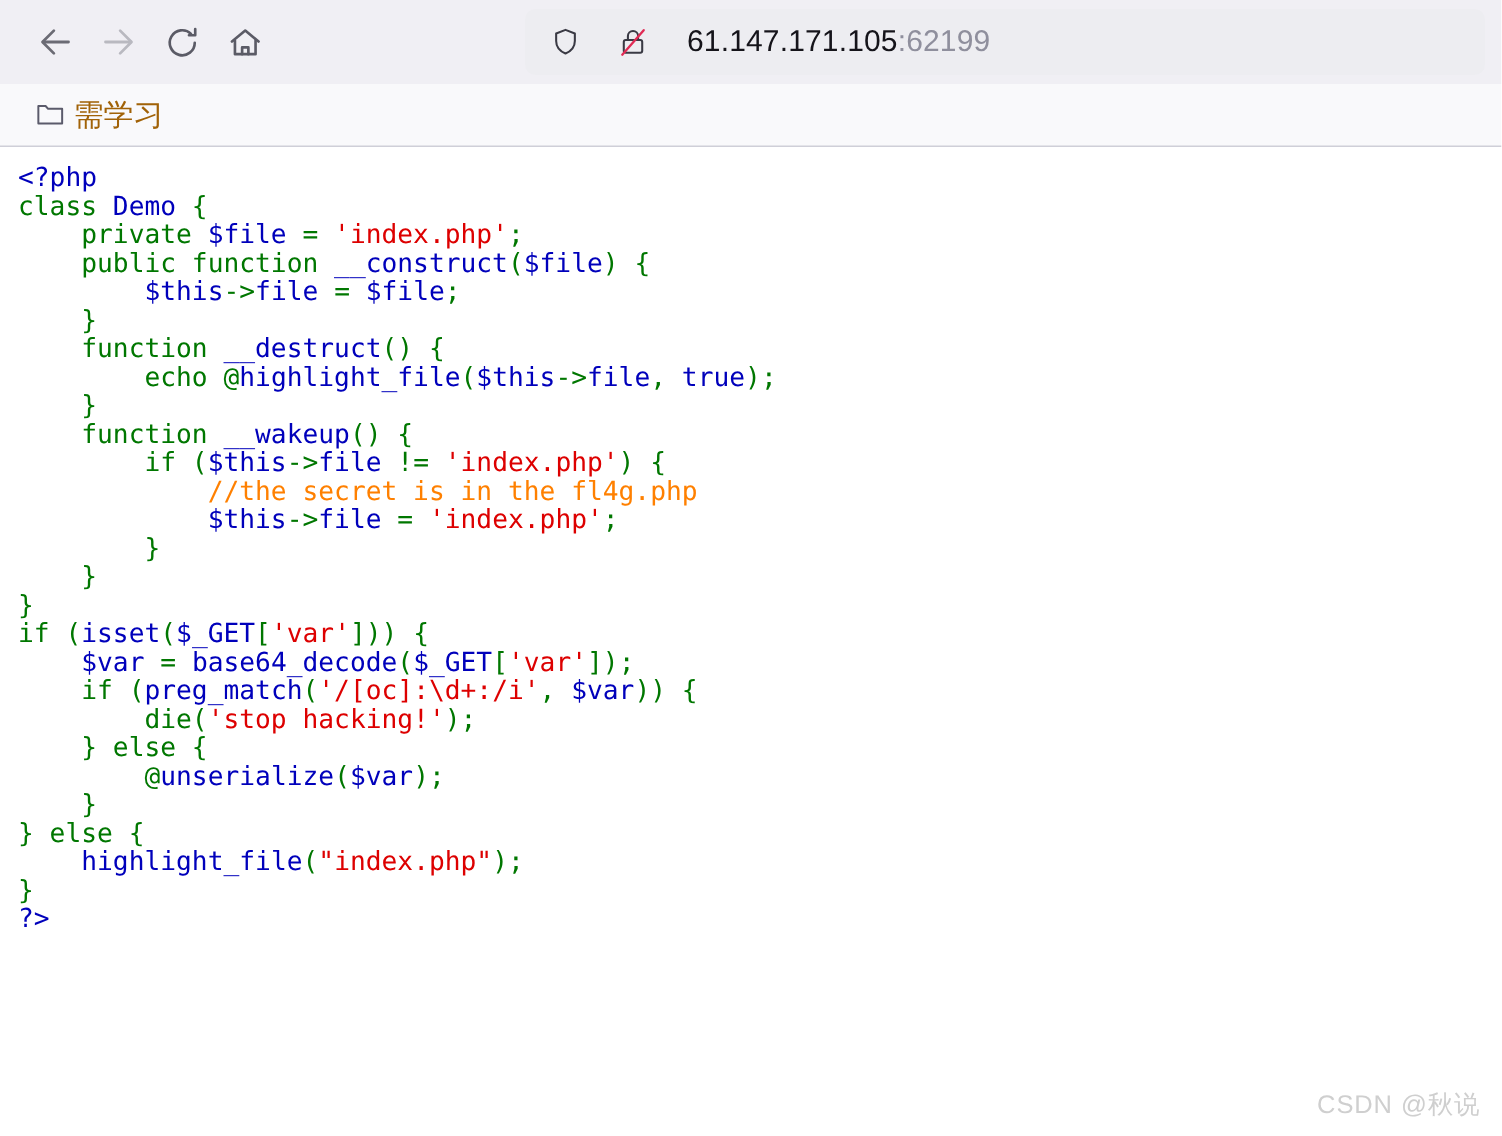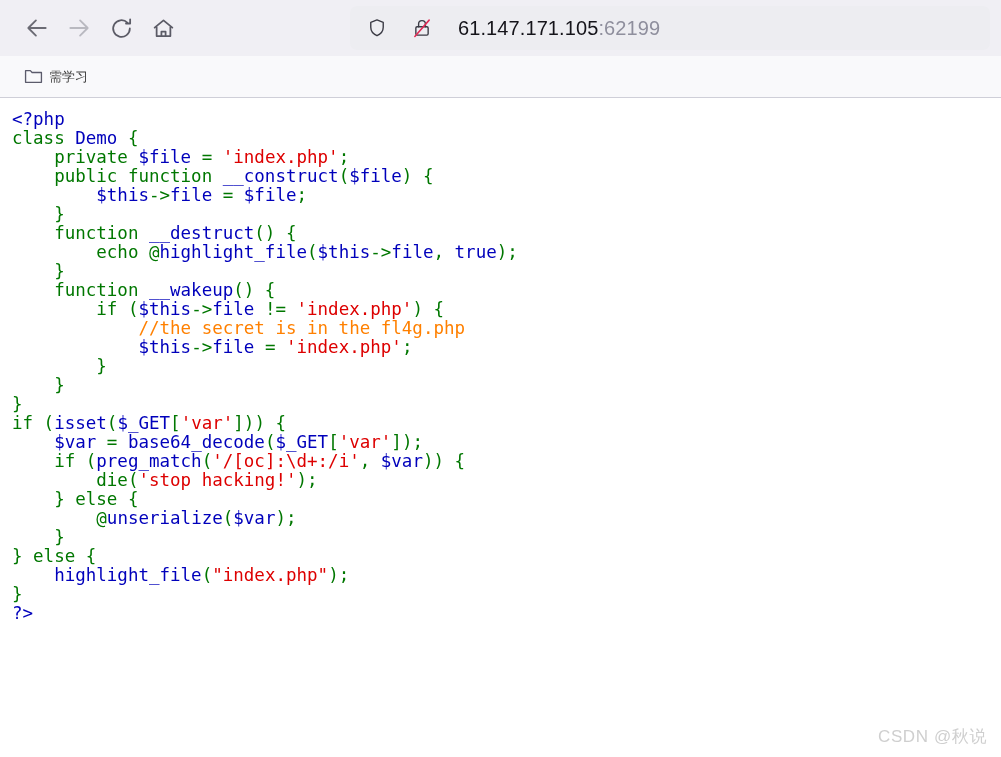--- a/index.html
+++ b/index.html
@@ -89,22 +89,22 @@
     border-radius: 4px;
   }
   .bookmark-icon {
     width: 22px; height: 20px;
     display: flex;
     align-items: center;
     justify-content: center;
     flex: 0 0 auto;
   }
   .bookmark-label {
-    font-size: 13px;
-    color: #404040;
+    font-size: 20px;
+    color: #a16207;
     margin-left: 5px;
     white-space: nowrap;
   }
 
   
   .content {
     position: absolute;
     left: 0; top: 99px;
     width: 1001px;
     height: 658px;

